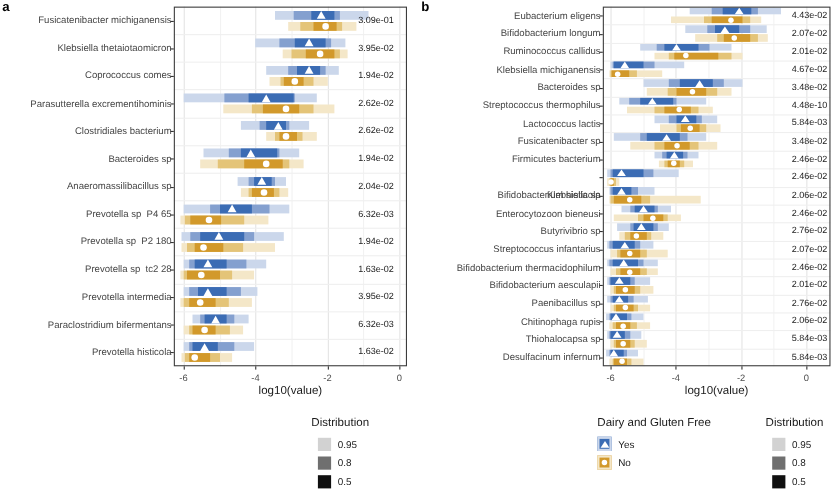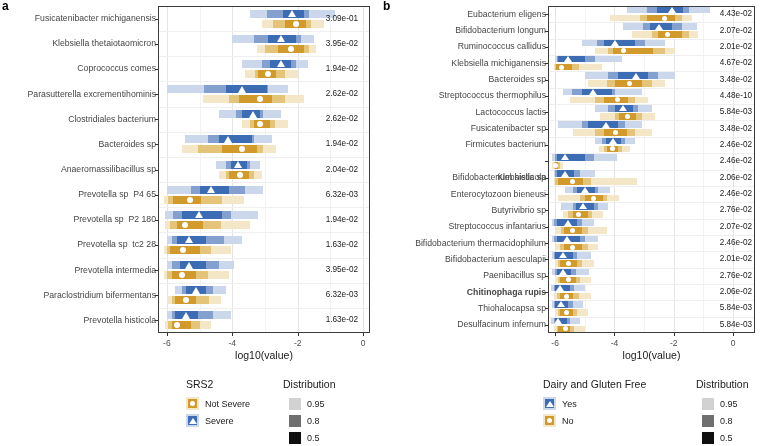--- a/index.html
+++ b/index.html
@@ -415,21 +415,21 @@
       <div class="pval" style="position: absolute; left: 692px; top: 270.775px;">2.76e-02</div>
       <div style="position: absolute; left: 545px; top: 275.775px; width: 3px; height: 1px; background: rgb(51, 51, 51);"></div>
       <div style="position: absolute; left: 550.669px; top: 284.875px; width: 34.1046px; height: 6.5px; background: rgb(203, 215, 235);"></div>
       <div style="position: absolute; left: 553.635px; top: 284.875px; width: 20.7593px; height: 6.5px; background: rgb(132, 160, 207);"></div>
       <div style="position: absolute; left: 555.117px; top: 284.875px; width: 14.8281px; height: 6.5px; background: rgb(59, 108, 180);"></div>
       <div style="position: absolute; left: 555.566px; top: 285.125px; width: 0px; height: 0px; border-left: 4px solid transparent; border-right: 4px solid transparent; border-bottom: 6px solid rgb(255, 255, 255); background: transparent;"></div>
       <div style="position: absolute; left: 553.635px; top: 292.875px; width: 37.0702px; height: 6.5px; background: rgb(244, 231, 200);"></div>
       <div style="position: absolute; left: 556.6px; top: 292.875px; width: 22.2421px; height: 6.5px; background: rgb(228, 196, 120);"></div>
       <div style="position: absolute; left: 559.566px; top: 292.875px; width: 13.3453px; height: 6.5px; background: rgb(210, 153, 43);"></div>
       <div style="position: absolute; left: 564.48px; top: 293.625px; width: 5px; height: 5px; border-radius: 50%; background: rgb(255, 255, 255);"></div>
-      <div class="species" style="position: absolute; left: 380px; top: 286.625px; width: 166px; font-weight: bold;">Chitinophaga rupis</div>
+      <div class="species" style="position: absolute; left: 380px; top: 286.625px; width: 166px;">Chitinophaga rupis</div>
       <div class="pval" style="position: absolute; left: 692px; top: 287.125px;">2.06e-02</div>
       <div style="position: absolute; left: 545px; top: 292.125px; width: 3px; height: 1px; background: rgb(51, 51, 51);"></div>
       <div style="position: absolute; left: 552.152px; top: 301.225px; width: 31.139px; height: 6.5px; background: rgb(203, 215, 235);"></div>
       <div style="position: absolute; left: 553.635px; top: 301.225px; width: 19.2765px; height: 6.5px; background: rgb(132, 160, 207);"></div>
       <div style="position: absolute; left: 555.117px; top: 301.225px; width: 13.3453px; height: 6.5px; background: rgb(59, 108, 180);"></div>
       <div style="position: absolute; left: 557.049px; top: 301.475px; width: 0px; height: 0px; border-left: 4px solid transparent; border-right: 4px solid transparent; border-bottom: 6px solid rgb(255, 255, 255); background: transparent;"></div>
       <div style="position: absolute; left: 555.117px; top: 309.225px; width: 32.6218px; height: 6.5px; background: rgb(244, 231, 200);"></div>
       <div style="position: absolute; left: 558.083px; top: 309.225px; width: 19.2765px; height: 6.5px; background: rgb(228, 196, 120);"></div>
       <div style="position: absolute; left: 559.566px; top: 309.225px; width: 13.3453px; height: 6.5px; background: rgb(210, 153, 43);"></div>
       <div style="position: absolute; left: 564.48px; top: 309.975px; width: 5px; height: 5px; border-radius: 50%; background: rgb(255, 255, 255);"></div>
@@ -454,37 +454,20 @@
       <div style="position: absolute; left: 673.742px; top: 333px; width: 1px; height: 3px; background: rgb(51, 51, 51);"></div>
       <div class="xtick-label" style="position: absolute; left: 661.742px; top: 338px;">-2</div>
       <div style="position: absolute; left: 733.054px; top: 333px; width: 1px; height: 3px; background: rgb(51, 51, 51);"></div>
       <div class="xtick-label" style="position: absolute; left: 721.054px; top: 338px;">0</div>
       <div style="position: absolute; left: 548px; top: 6px; width: 207px; height: 327px; border: 1px solid rgb(60, 60, 60); box-sizing: border-box; background: transparent;"></div>
     </div>
 
   <div class="xlabel" style="left:158px;width:212px;top:349px">log10(value)</div>
   <div class="xlabel" style="left:548px;width:207px;top:349px">log10(value)</div>
 
-  <div class="legend" id="legend-a-group" style="left:186px;top:378px">
-    <div class="legend-title">SRS2</div>
-    <div class="legend-items">
-        <div class="legend-row">
-          <div class="key-series" style="background: rgb(210, 153, 43); border-color: rgb(244, 231, 200);">
-            <div class="dot" style="width: 5px; height: 5px;"></div>
-          </div>
-          <div class="legend-label">Not Severe</div>
-        </div>
-        <div class="legend-row">
-          <div class="key-series" style="background: rgb(59, 108, 180); border-color: rgb(203, 215, 235);">
-            <div class="tri"></div>
-          </div>
-          <div class="legend-label">Severe</div>
-        </div>
-      </div>
-  </div>
   <div class="legend" id="legend-a-dist" style="left:283px;top:378px">
     <div class="legend-title">Distribution</div>
     <div class="legend-items" style="padding-left:6px">
         <div class="legend-row">
           <div class="key-dist" style="background: rgb(210, 210, 210);"></div>
           <div class="legend-label">0.95</div>
         </div>
         <div class="legend-row">
           <div class="key-dist" style="background: rgb(111, 111, 111);"></div>
           <div class="legend-label">0.8</div>

